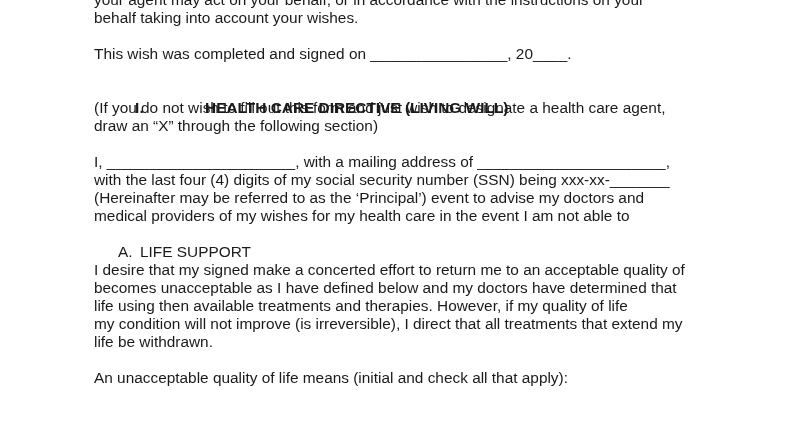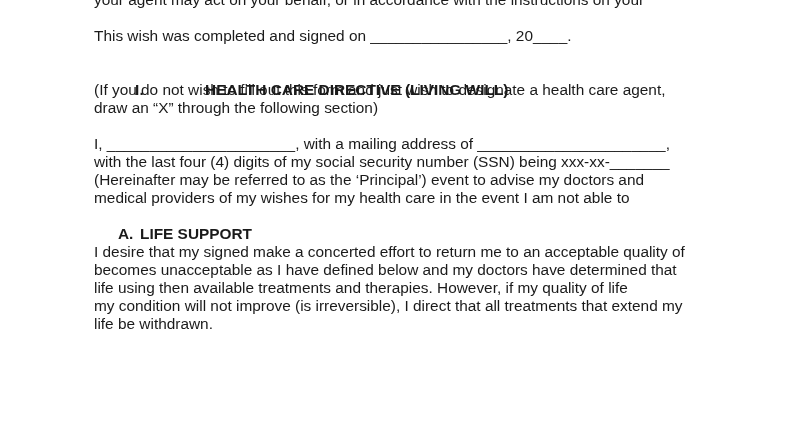--- a/index.html
+++ b/index.html
@@ -37,36 +37,37 @@
       display: block;
       height: 18px;
     }
     .heading-roman {
       display: inline-block;
       width: 94px;
       padding-left: 24px;
       box-sizing: border-box;
     }
     .heading-sub {
-      font-weight: bold;
+      font-weight: normal;
       display: block;
       height: 18px;
       padding-left: 24px;
     }
     .heading-sub .letter {
       display: inline-block;
       width: 22px;
     }
   </style>
 </head>
 <body>
 
 <div class="page">
 
   <span class="line">your agent may act on your behalf, or in accordance with the instructions on your</span>
+  <span class="line">behalf taking into account your wishes.</span>
   <div class="gap"></div>
 
   <span class="line">This wish was completed and signed on ________________, 20____.</span>
   <div class="gap"></div>
 
   <div class="heading">
     <span class="heading-roman">I.</span><span>HEALTH CARE DIRECTIVE (LIVING WILL)</span>
   </div>
   <span class="line">(If you do not wish to fill out this form and just wish to designate a health care agent,</span>
   <span class="line">draw an “X” through the following section)</span>
@@ -85,19 +86,20 @@
   </div>
   <div>
     <span class="line">I desire that my signed make a concerted effort to return me to an acceptable quality of</span>
     <span class="line">becomes unacceptable as I have defined below and my doctors have determined that</span>
     <span class="line">life using then available treatments and therapies. However, if my quality of life</span>
     <span class="line">my condition will not improve (is irreversible), I direct that all treatments that extend my</span>
     <span class="line">life be withdrawn.</span>
   </div>
   <div class="gap"></div>
 
+  <span class="line">An unacceptable quality of life means (initial and check all that apply):</span>
   <div class="gap"></div>
 
   <div class="line">
     
   </div>
 
 </div>
 
 </body></html>

